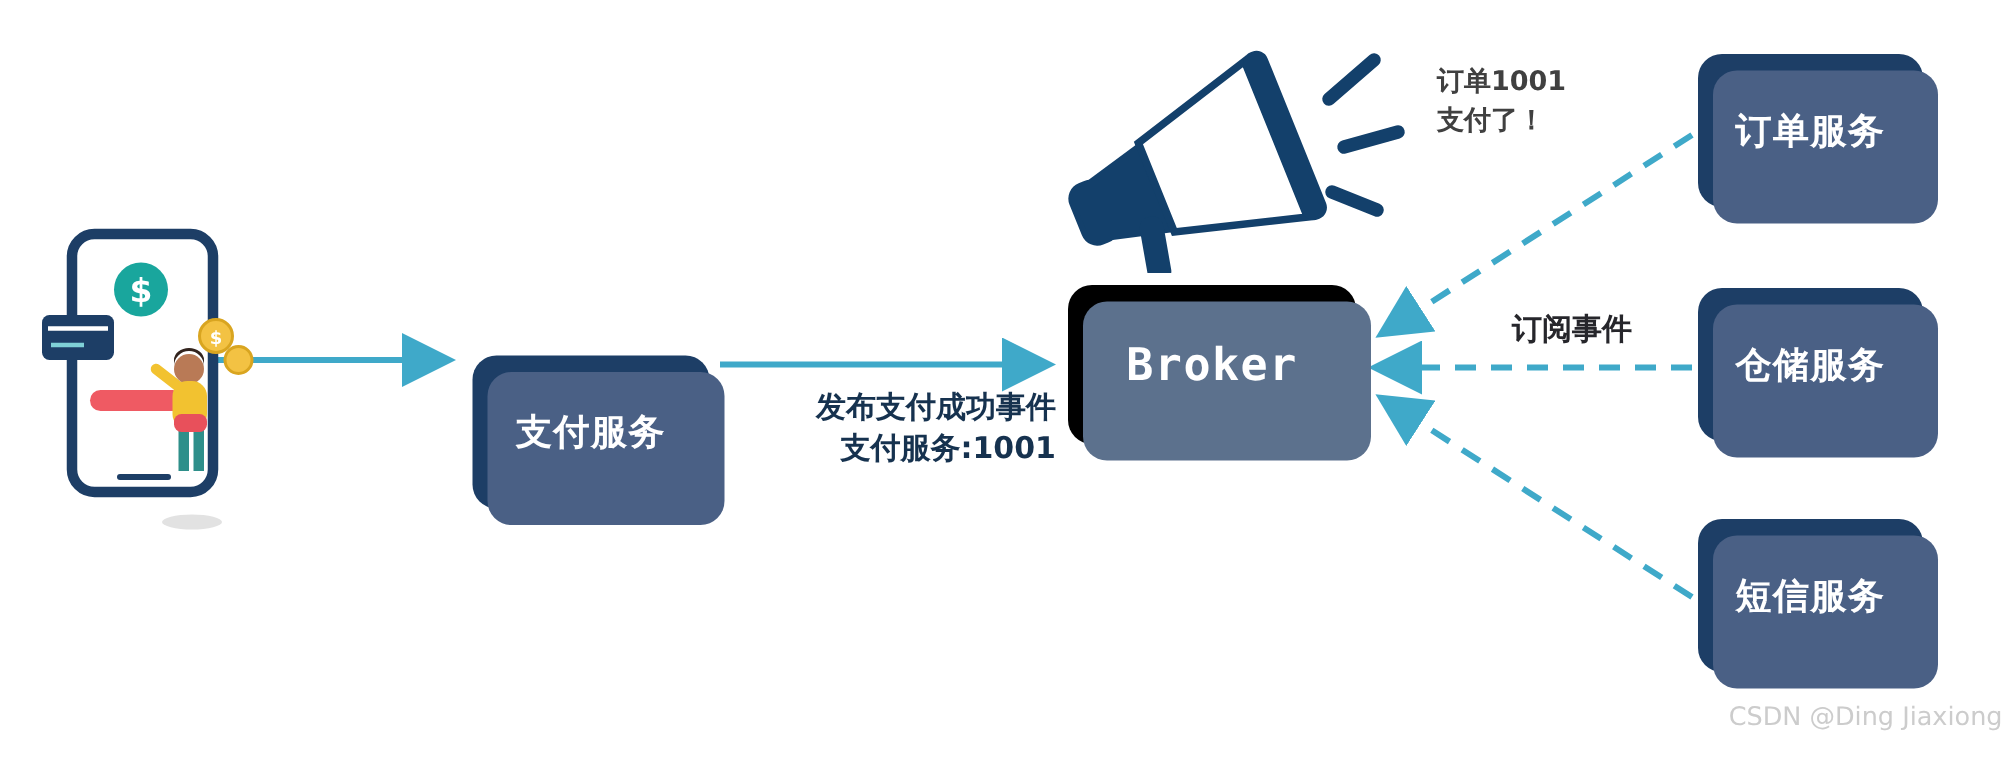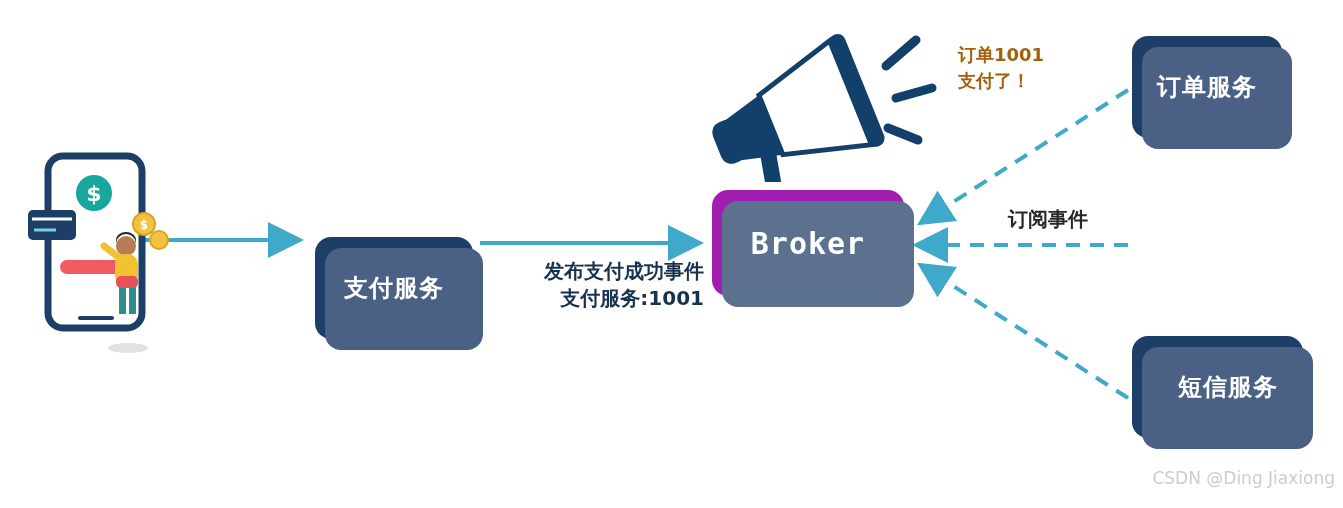--- a/index.html
+++ b/index.html
@@ -34,38 +34,38 @@
   .node::after {
     content: "";
     position: absolute;
     inset: 0;
     border-radius: inherit;
     transform: translate(10px, 11px);
     z-index: -1;
   }
   .node-navy { background: #1d3e66; }
   .node-navy::after { background: #4a6085; }
-  .node-orange { background: #a21caf; }
+  .node-orange { background: #000000; }
   .node-orange::after { background: #5c718d; }
   .node-label {
     font-size: 24px;
     font-weight: 600;
     letter-spacing: 1px;
   }
   .broker-label {
     font-family: "DejaVu Sans Mono", "Liberation Mono", monospace;
     font-size: 30px;
     font-weight: bold;
     letter-spacing: 1px;
   }
   #node-payment   { left: 315px; top: 193px; width: 158px; height: 102px; margin-top: 44px; }
   #node-broker    { left: 712px; top: 190px; width: 192px; height: 106px; }
   #node-order     { left: 1132px; top: 36px;  width: 150px; height: 102px; }
   #node-warehouse { left: 1132px; top: 192px; width: 150px; height: 102px; }
-  #node-sms       { left: 1132px; top: 336px; width: 150px; height: 102px; padding-left: 21px; }
+  #node-sms       { left: 1132px; top: 346px; width: 150px; height: 102px; }
 
   
   .publish-label {
     position: absolute;
     left: 468px; top: 258px;
     width: 236px;
     text-align: right;
     color: #16324f;
     font-size: 20px;
     font-weight: bold;
@@ -76,21 +76,21 @@
     position: absolute;
     left: 1008px; top: 206px;
     color: #26262b;
     font-size: 20px;
     font-weight: 600;
     z-index: 3;
   }
   .callout-text {
     position: absolute;
     left: 958px; top: 42px;
-    color: #a16207;
+    color: #404040;
     font-size: 18px;
     font-weight: 600;
     line-height: 26px;
     z-index: 3;
   }
   .watermark {
     position: absolute;
     right: 8px; bottom: 20px;
     color: #cccccc;
     font-size: 17px;
@@ -181,20 +181,23 @@
   </div>
 
   <div id="node-broker" class="node node-orange">
     <span class="broker-label">Broker</span>
   </div>
 
   <div id="node-order" class="node node-navy">
     <span class="node-label">订单服务</span>
   </div>
 
+  <div id="node-warehouse" class="node node-navy">
+    <span class="node-label">仓储服务</span>
+  </div>
 
   <div id="node-sms" class="node node-navy">
     <span class="node-label">短信服务</span>
   </div>
 
   <div class="publish-label">
     <div>发布支付成功事件</div>
     <div>支付服务:1001</div>
   </div>
 

